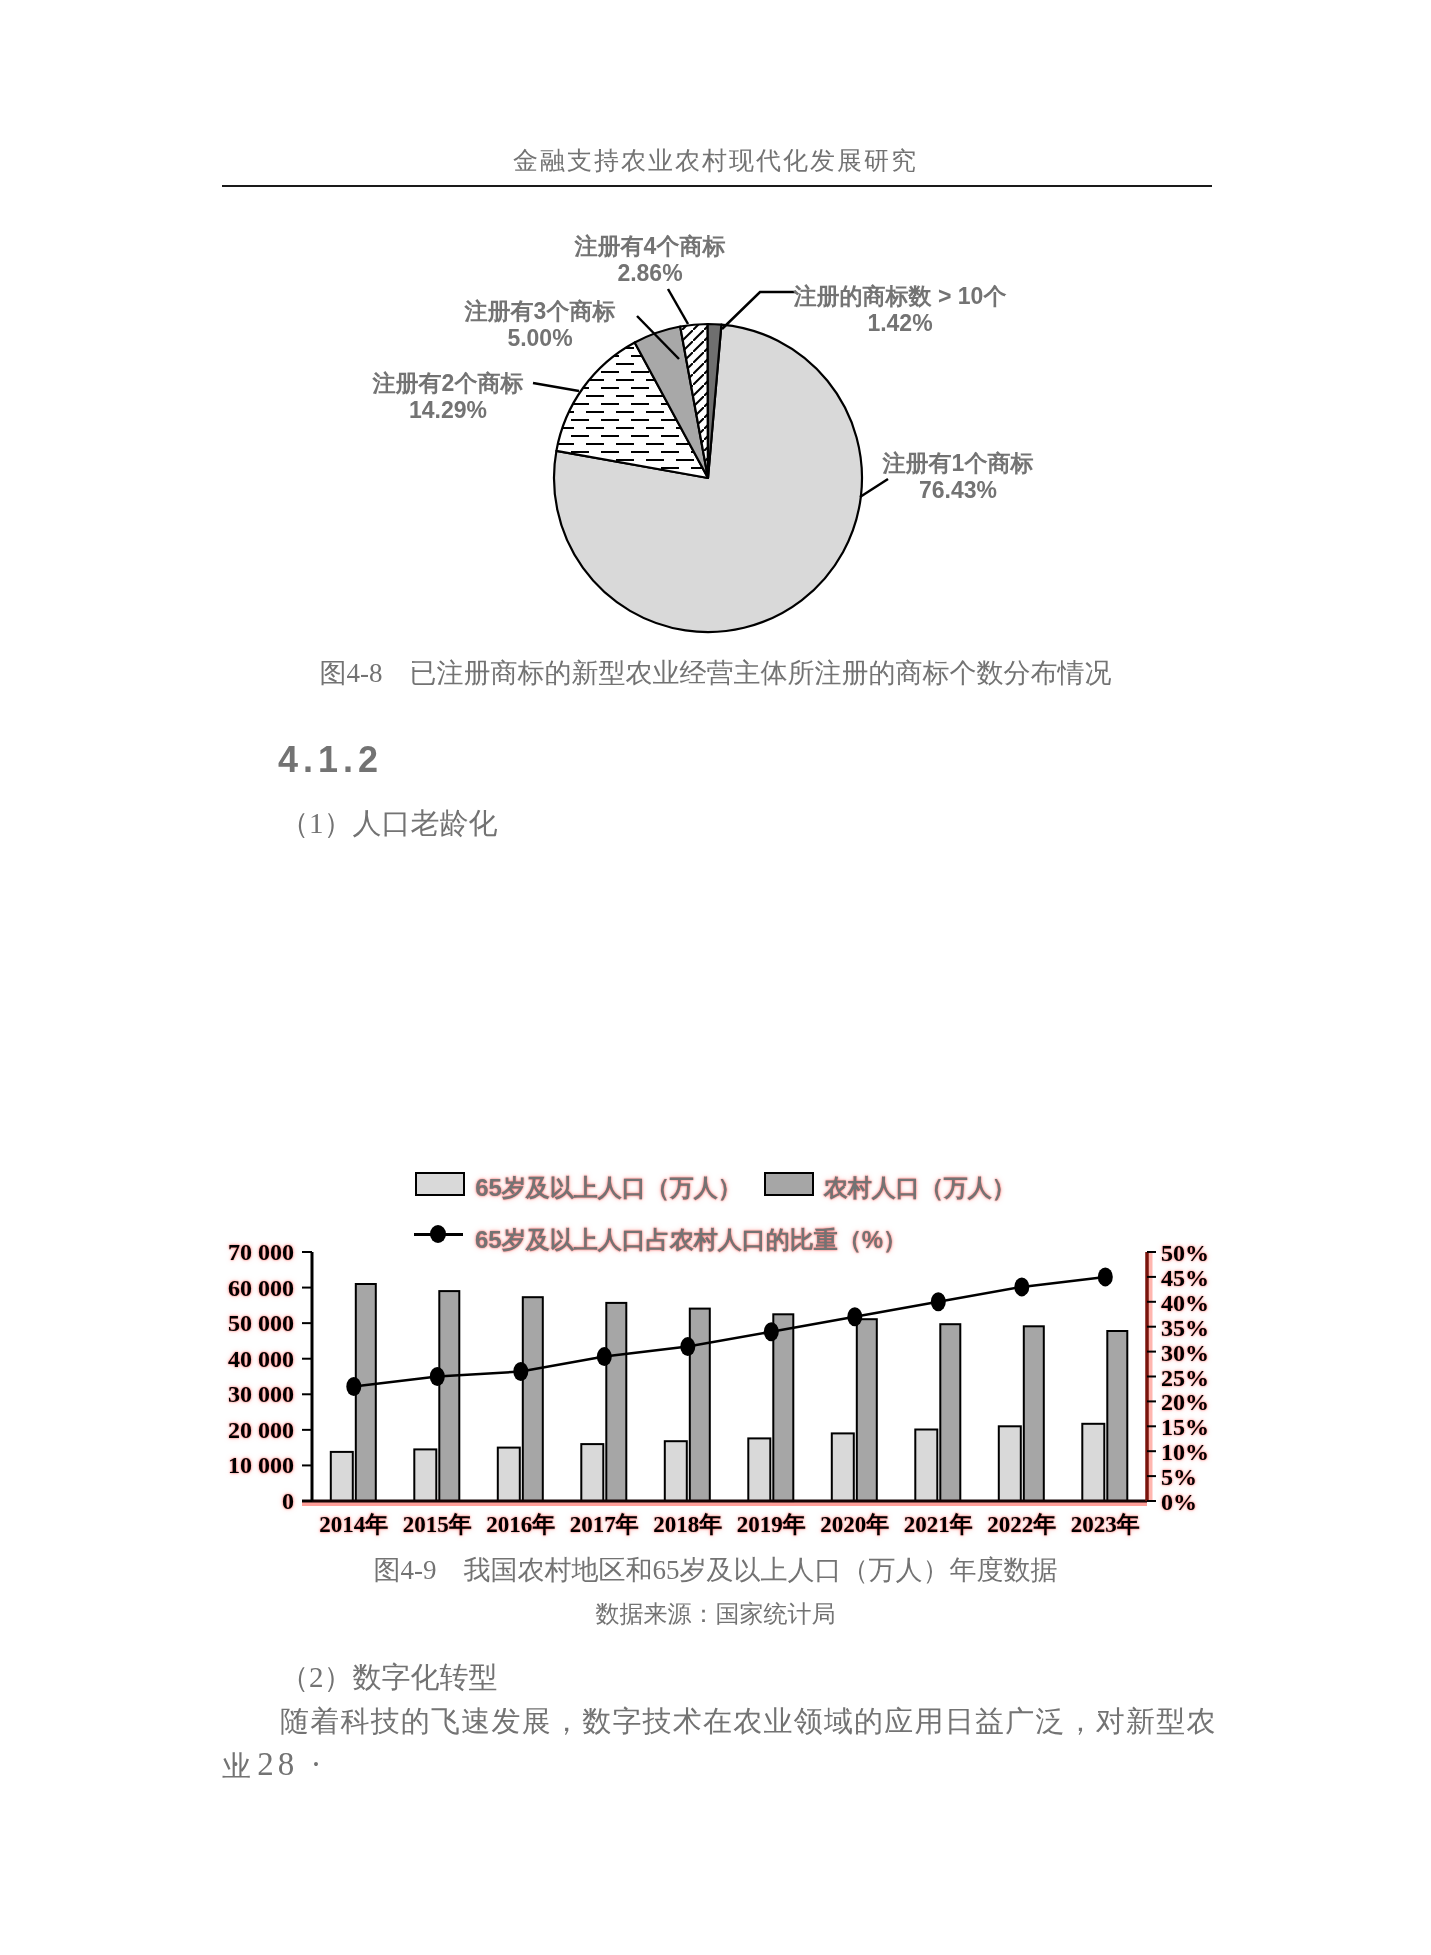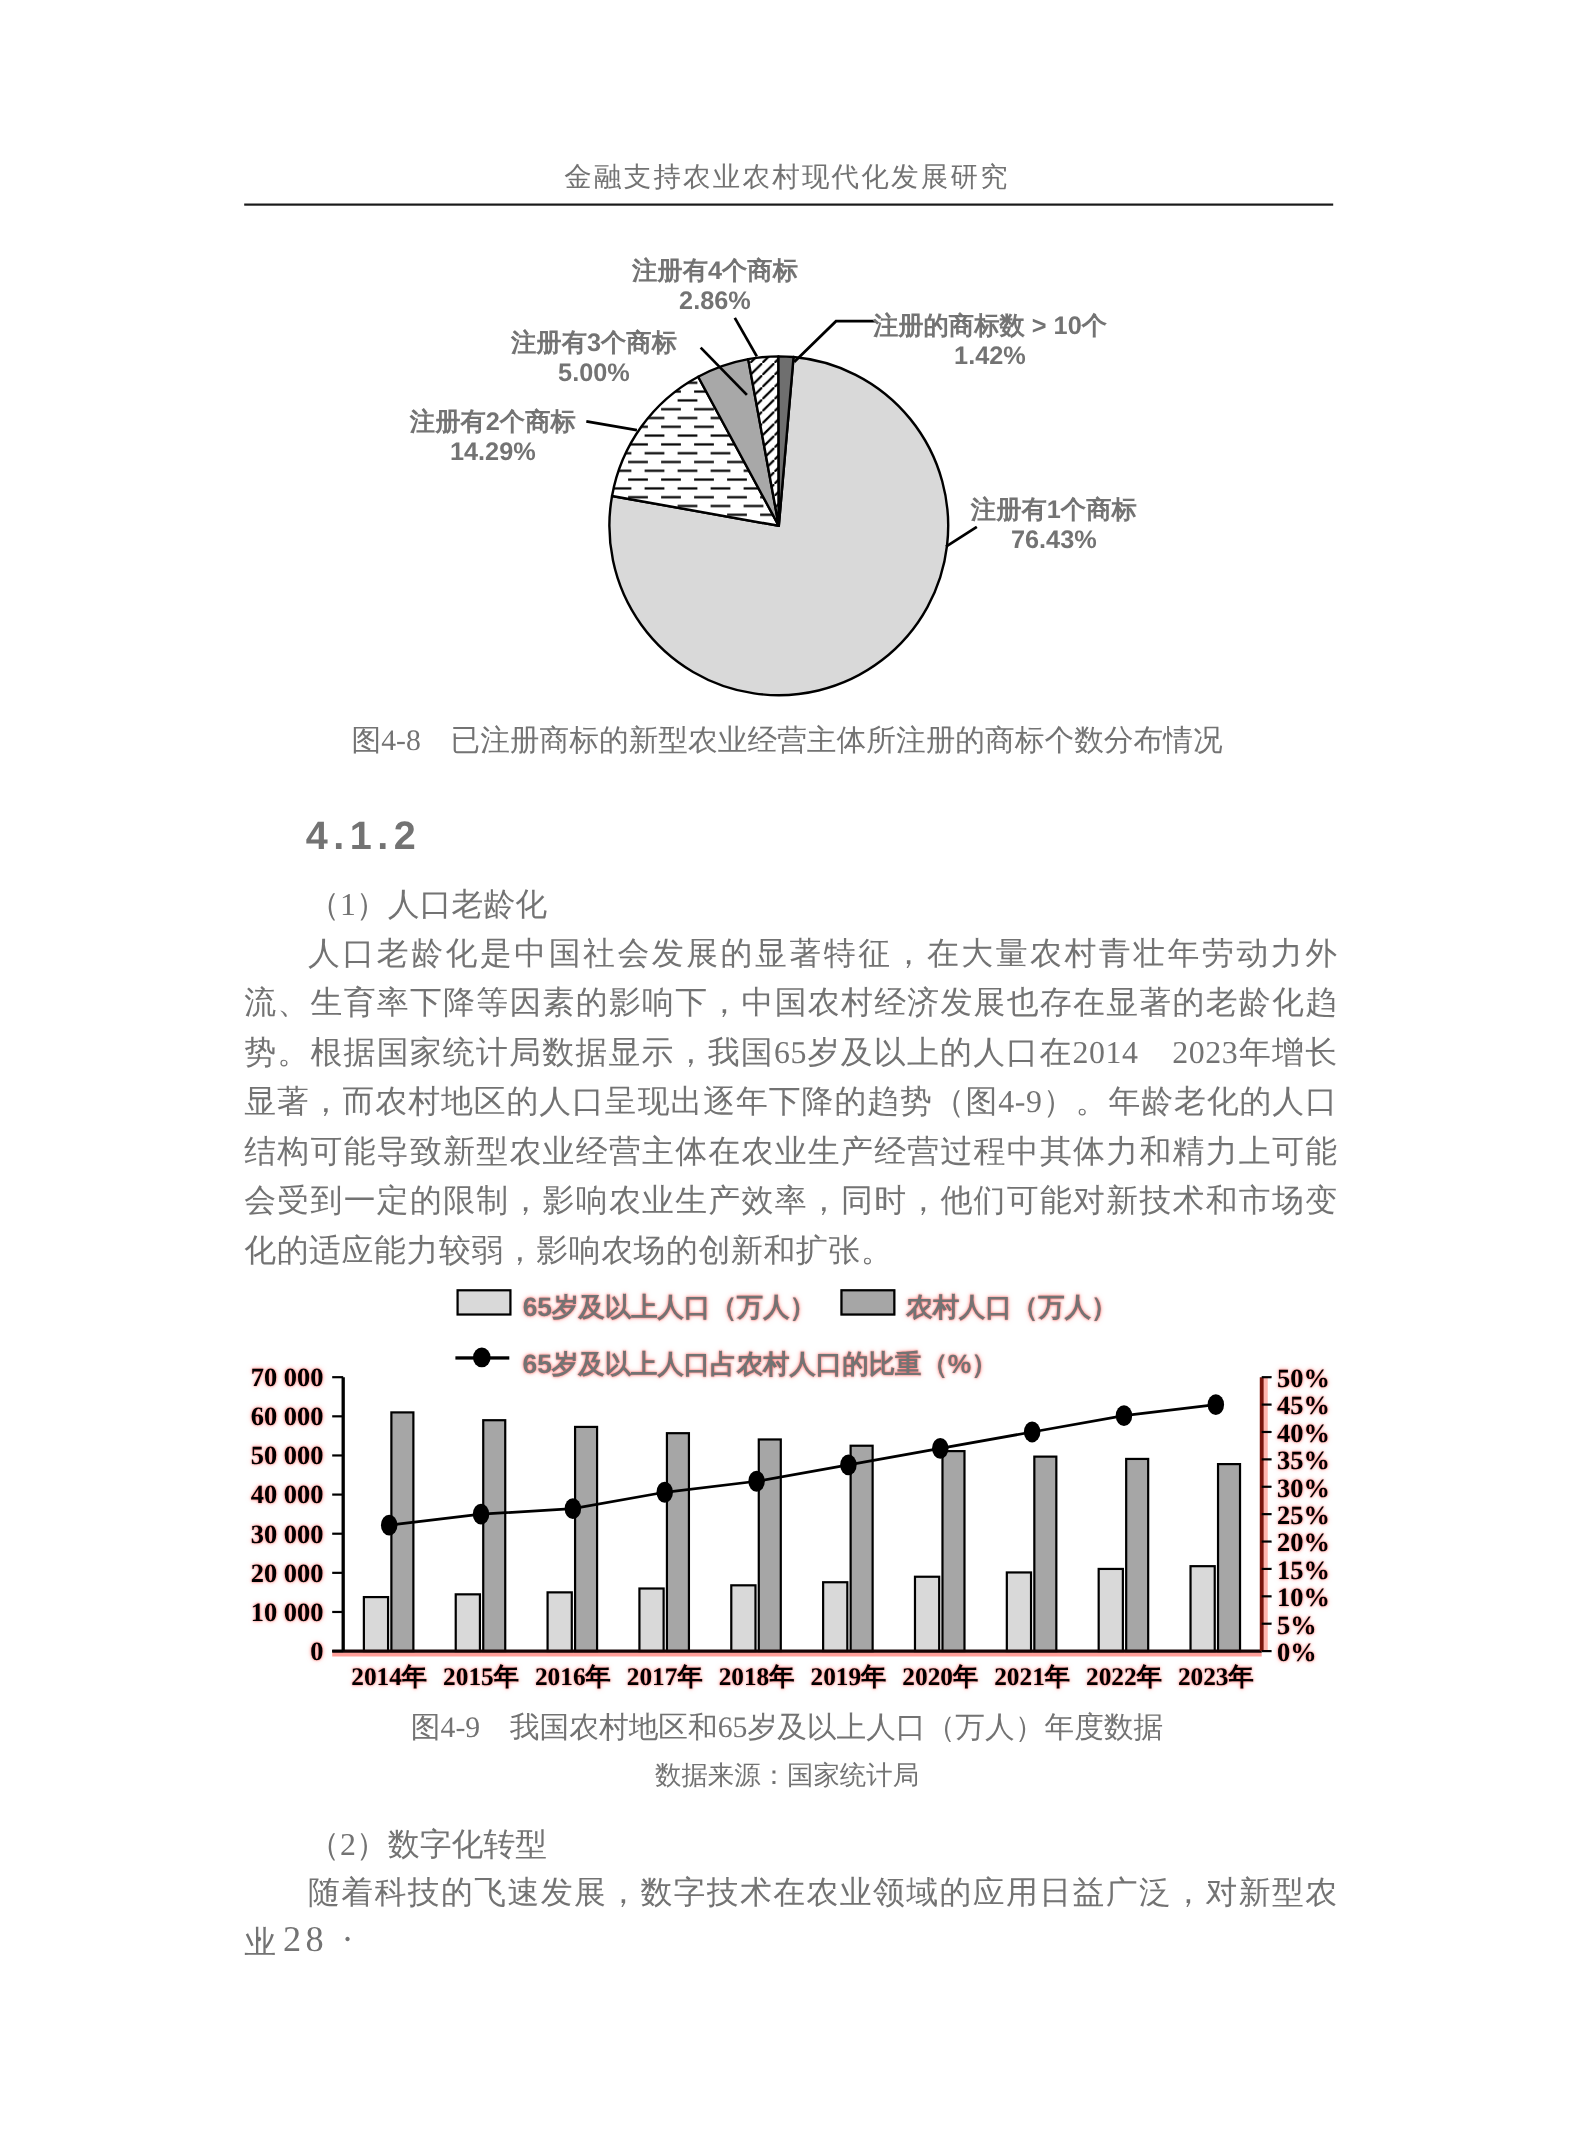--- a/index.html
+++ b/index.html
@@ -120,21 +120,20 @@
     <div>注册有1个商标</div>
     <div>76.43%</div>
   </div>
 
   <div class="caption cap48">图4-8　已注册商标的新型农业经营主体所注册的商标个数分布情况</div>
 
   <div class="sec-heading">
     <span class="num">4.1.2</span>
   </div>
   <div class="item-label item1">（1）人口老龄化</div>
-  <div class="body-para para1">人口老龄化是中国社会发展的显著特征，在大量农村青壮年劳动力外流、生育率下降等因素的影响下，中国农村经济发展也存在显著的老龄化趋势。根据国家统计局数据显示，我国65岁及以上的人口在2014　2023年增长显著，而农村地区的人口呈现出逐年下降的趋势（图4-9）。年龄老化的人口结构可能导致新型农业经营主体在农业生产经营过程中其体力和精力上可能会受到一定的限制，影响农业生产效率，同时，他们可能对新技术和市场变化的适应能力较弱，影响农场的创新和扩张。</div>
 
   <div class="legend-row legend-row1">
     <span class="swatch" id="sw-elderly" style="background: rgb(217, 217, 217);"></span>
     <span class="rglow">65岁及以上人口（万人）</span>
     <span class="swatch swatch2" id="sw-rural" style="background: rgb(166, 166, 166);"></span>
     <span class="rglow">农村人口（万人）</span>
   </div>
   <div class="legend-row legend-row2">
     <span class="line-marker">
       <span class="lm-line"></span>

